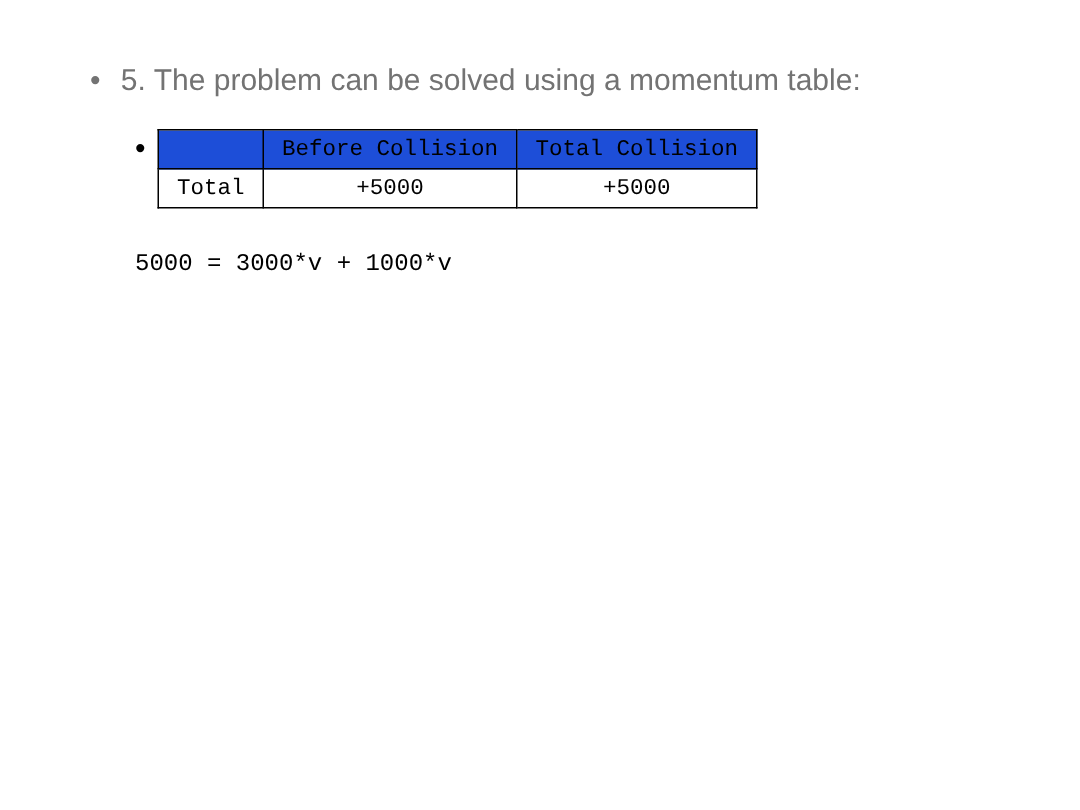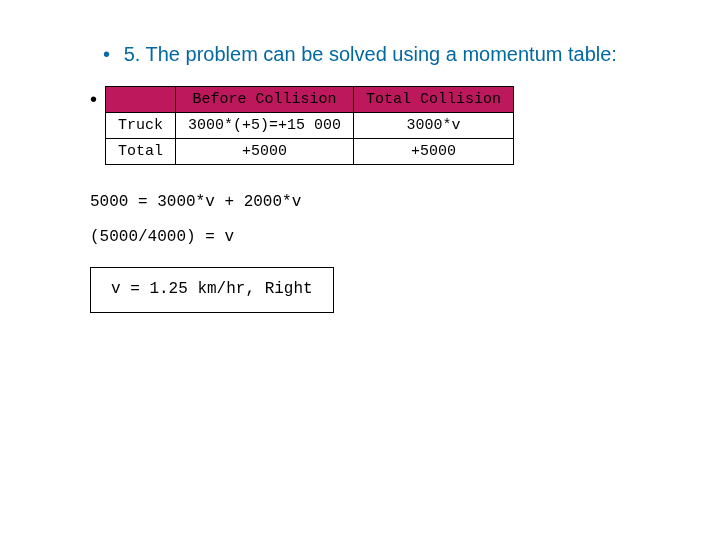--- a/index.html
+++ b/index.html
@@ -20,22 +20,21 @@
       width: 720px;
       height: 540px;
       background: #ffffff;
       padding: 40px 60px;
     }
 
     .bullet-point {
       font-size: 20px;
       line-height: 1.4;
       margin-bottom: 18px;
-      color: #0369a1;
-      text-align: center;
+      color: #737373;
     }
 
     .table-container {
       margin-left: 30px;
       margin-bottom: 20px;
     }
 
     table {
       border-collapse: collapse;
       font-size: 15px;
@@ -44,21 +43,21 @@
 
     table td, table th {
       border: 1px solid #000;
       padding: 4px 12px;
       text-align: center;
       color: #000;
     }
 
     table th {
       font-weight: normal;
-      background: #be185d;
+      background: #1d4ed8;
     }
 
     table td:first-child {
       text-align: center;
       font-weight: normal;
     }
 
     .equations {
       margin-left: 30px;
       font-family: 'Courier New', monospace;
@@ -98,35 +97,26 @@
       <table>
         <thead>
           <tr>
             <th></th>
             <th>Before Collision</th>
             <th>Total Collision</th>
           </tr>
         </thead>
         <tbody>
           <tr>
-            <td>Truck</td>
-            <td>3000*(+5)=+15 000</td>
-            <td>3000*v</td>
-          </tr>
-          <tr>
             <td>Total</td>
             <td>+5000</td>
             <td>+5000</td>
           </tr>
         </tbody>
       </table>
     </div>
   </div>
 
   <div class="equations">
-    <div>5000  =  3000*v + 2000*v</div>
-    <div>(5000/4000)  =  v</div>
-    <div style="margin-top: 8px;">
-      <span class="answer-box">v = 1.25 km/hr, Right</span>
-    </div>
+    <div>5000  =  3000*v + 1000*v</div>
   </div>
 
 </div>
 
 </body></html>

